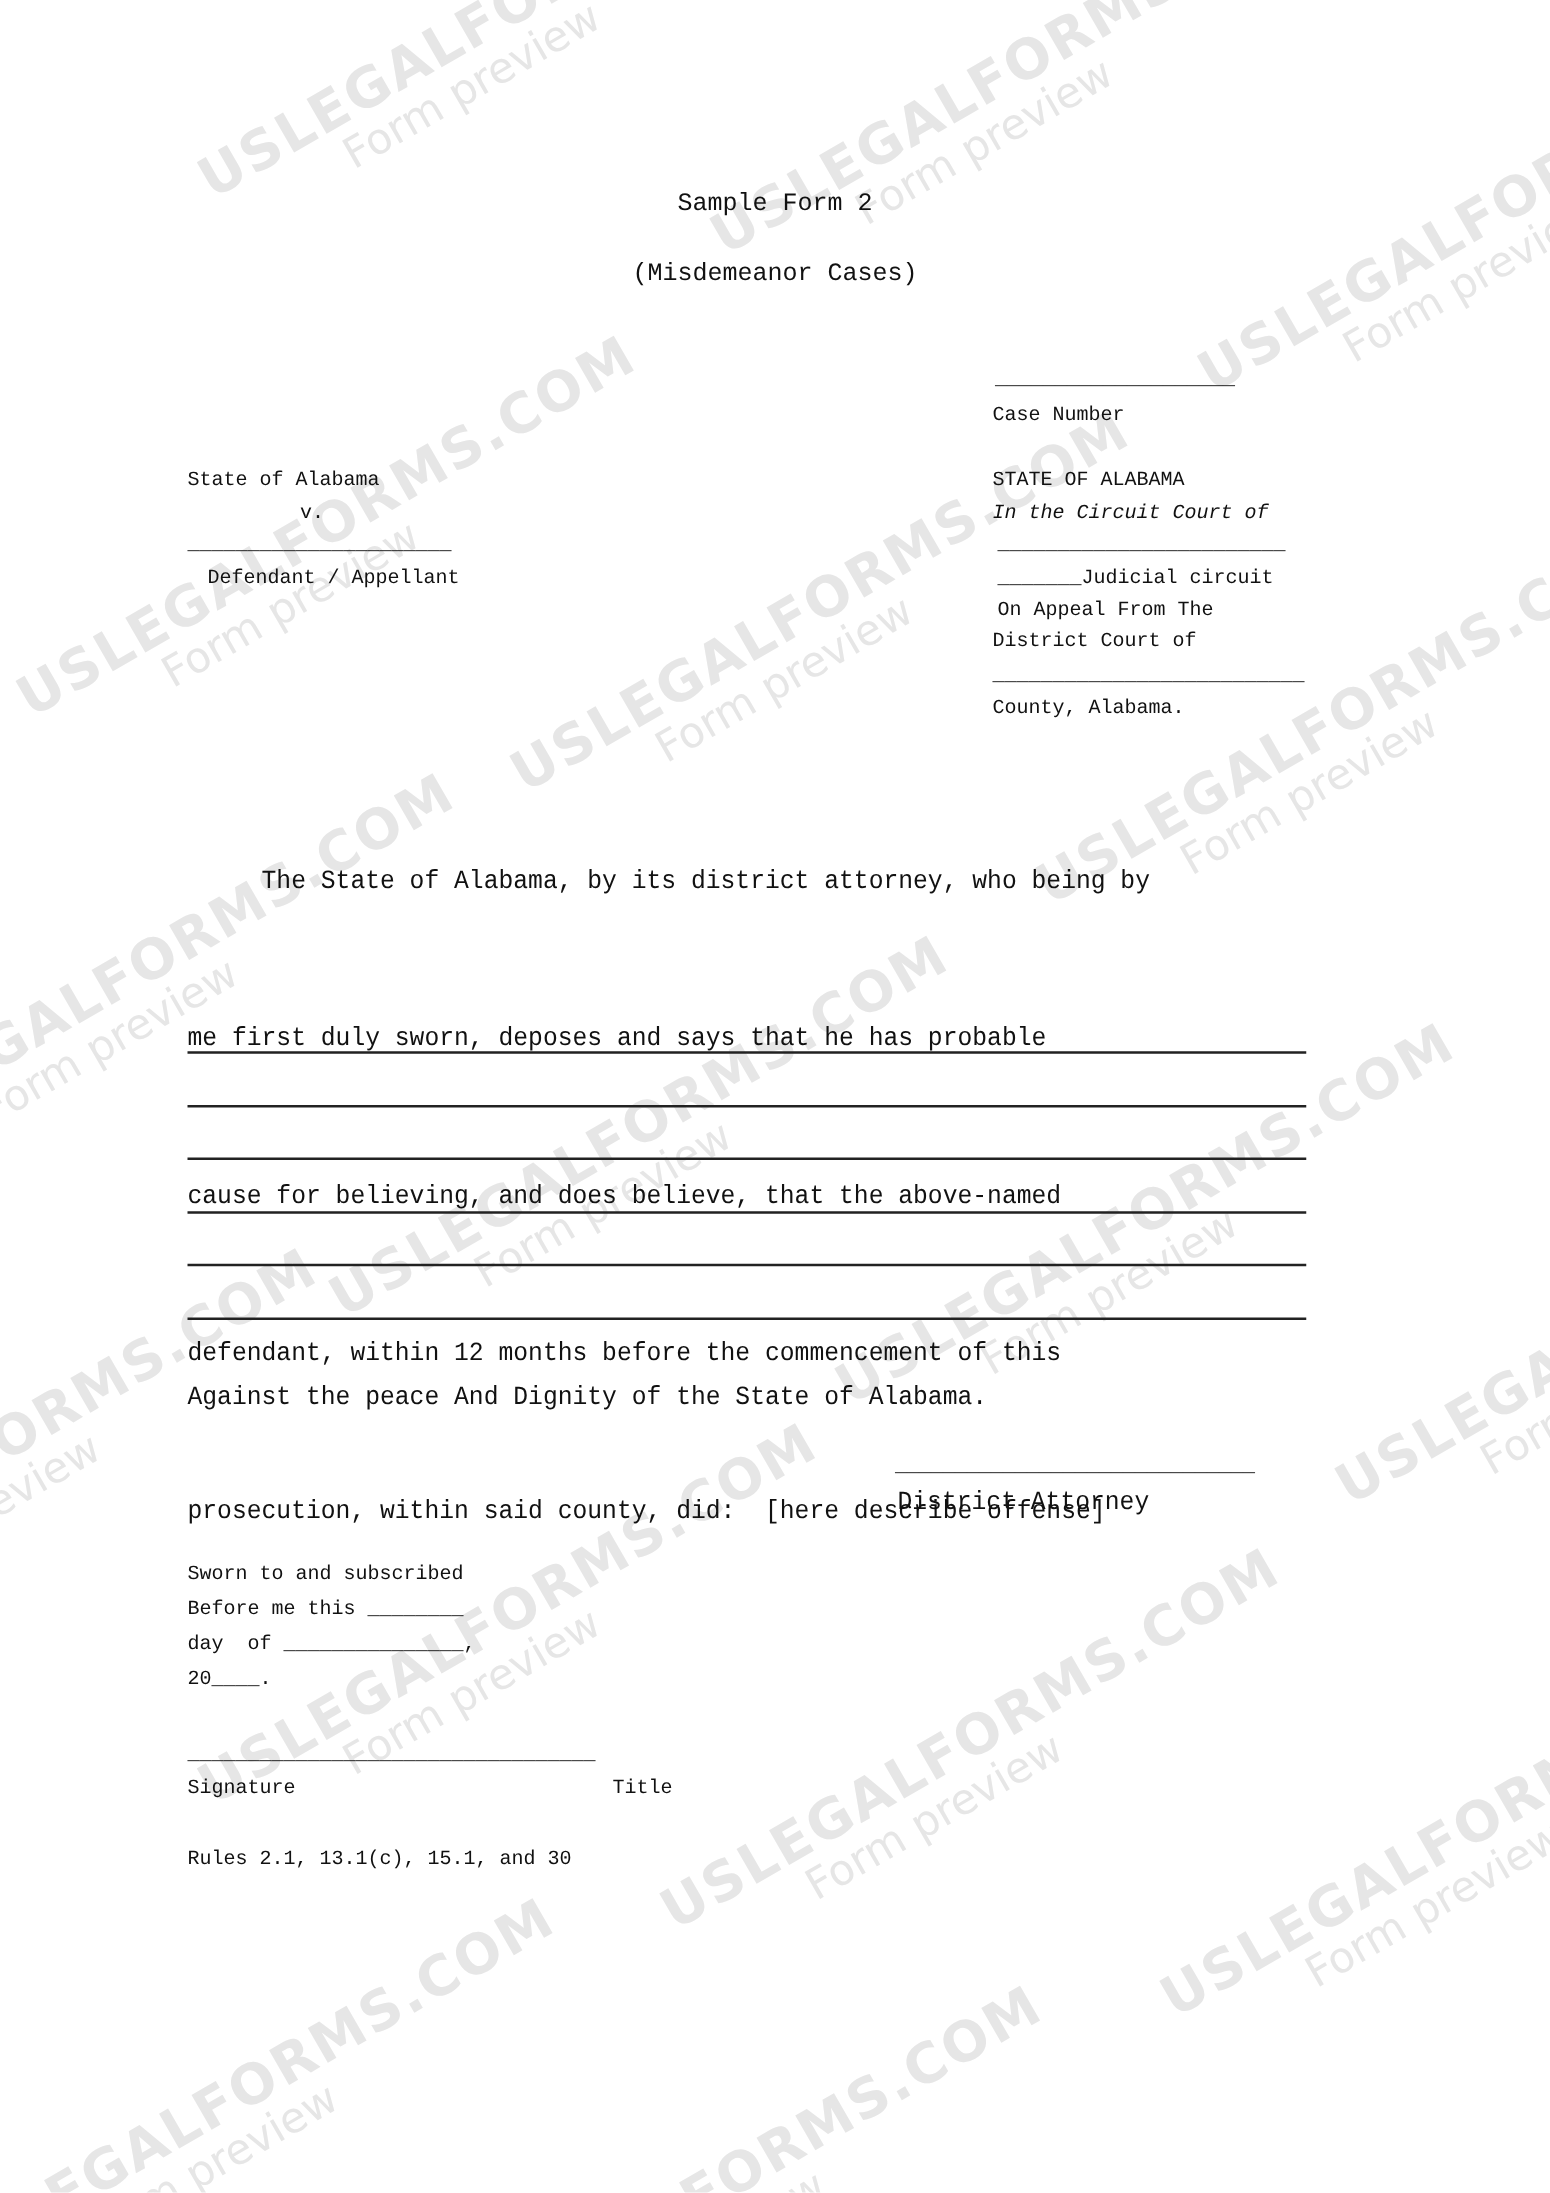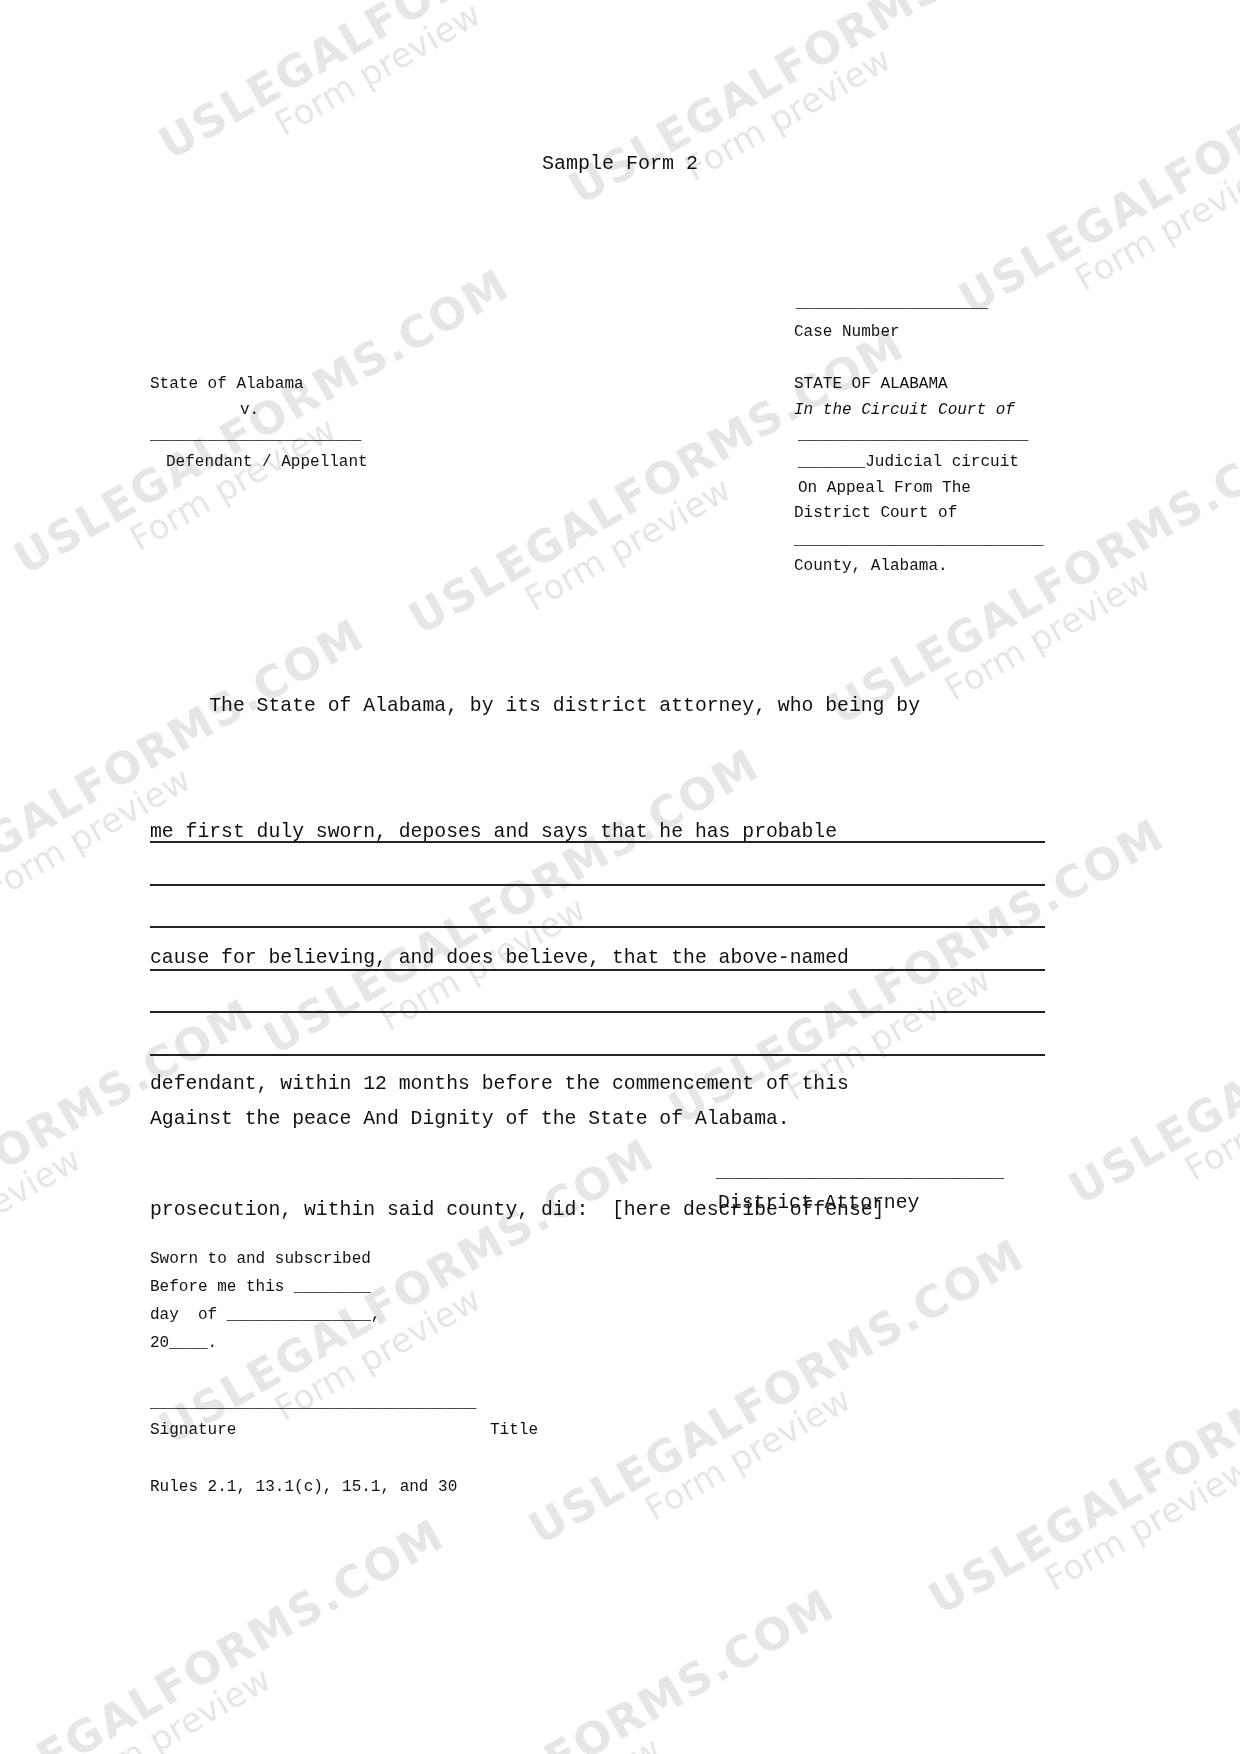--- a/index.html
+++ b/index.html
@@ -85,20 +85,21 @@
     </div>
   <div class="watermark" style="left:330px;top:1860px;">
       <div class="wm-main">USLEGALFORMS.COM</div>
       <div class="wm-sub">Form preview</div>
     </div>
 </div>
 
 <div class="layer-content">
 
   <div class="abs title" style="top:150px;">Sample Form 2</div>
+  <div class="abs title" style="top:206px;">(Misdemeanor Cases)</div>
 
   <div class="abs t20" style="left:150px;top:371px;">State of Alabama</div>
   <div class="abs t20" style="left:240px;top:397px;">v.</div>
   <div class="abs t20" style="left:150px;top:422px;">______________________</div>
   <div class="abs t20" style="left:150px;top:449px;margin-left:16px;">Defendant / Appellant</div>
 
   <div class="abs t20" style="left:796px;top:290px;">____________________</div>
   <div class="abs t20" style="left:794px;top:319px;">Case Number</div>
   <div class="abs t20" style="left:794px;top:371px;">STATE OF ALABAMA</div>
   <div class="abs t20" style="left:794px;top:397px;font-style:italic;">In the Circuit Court of</div>

